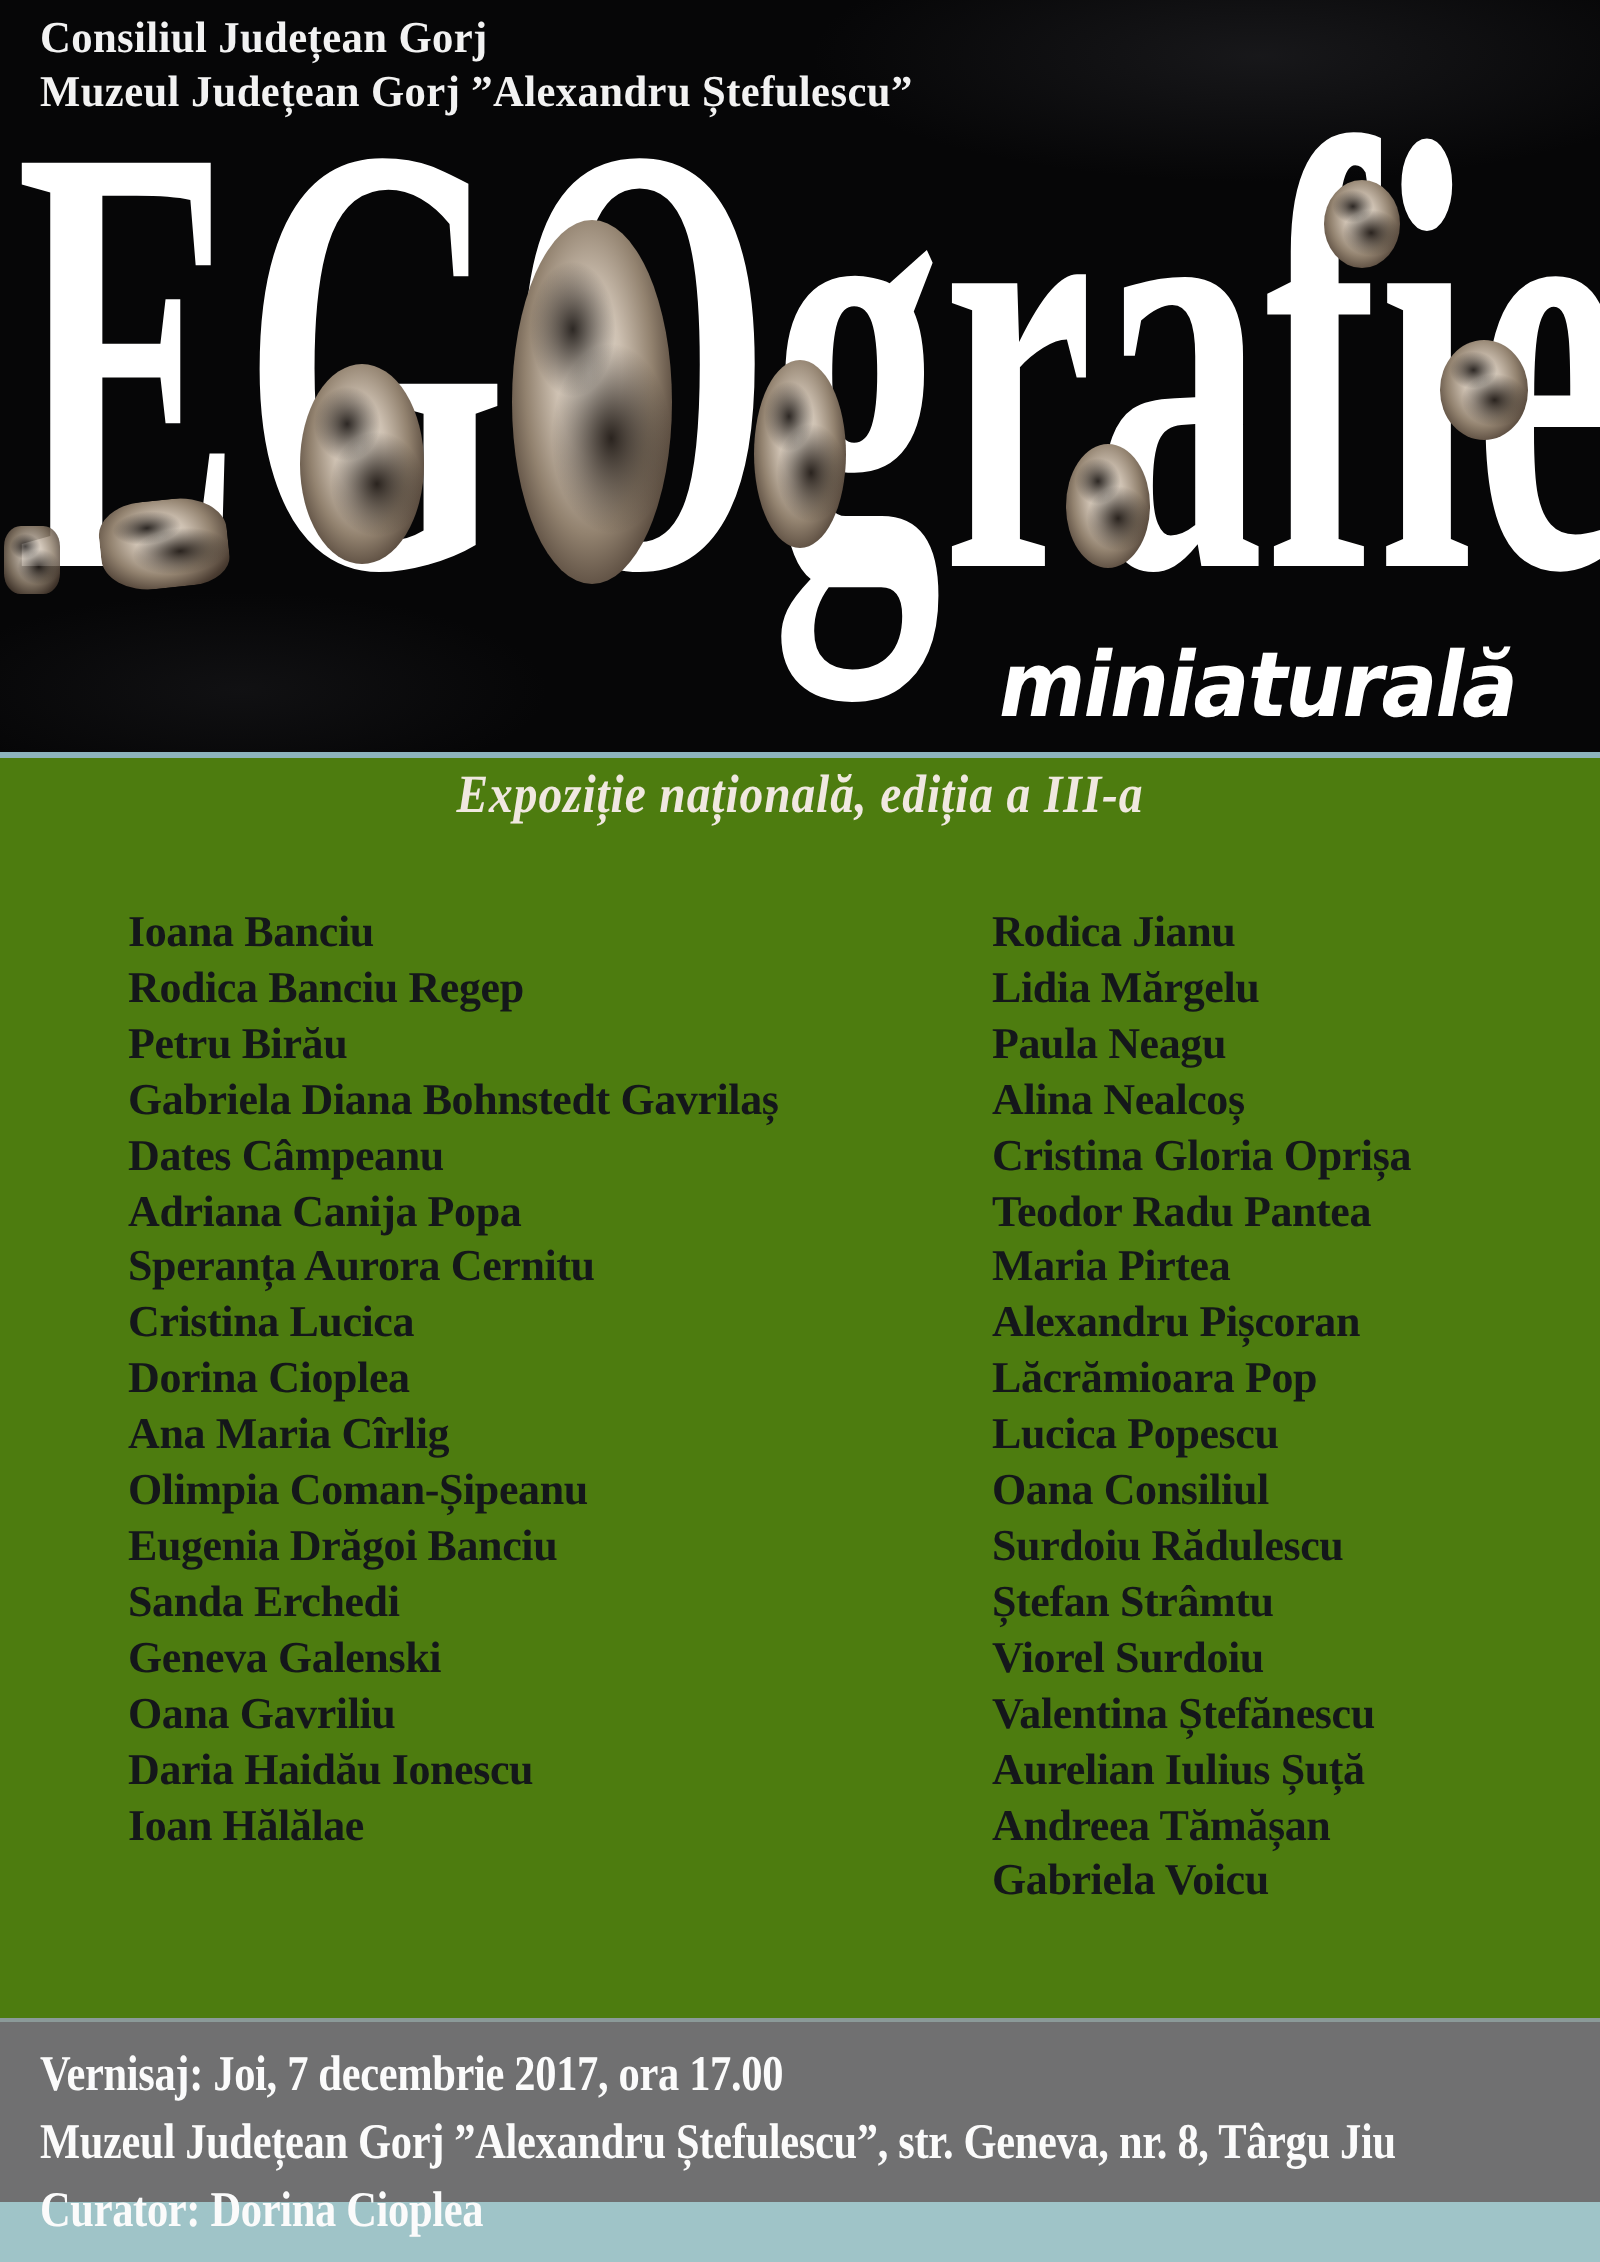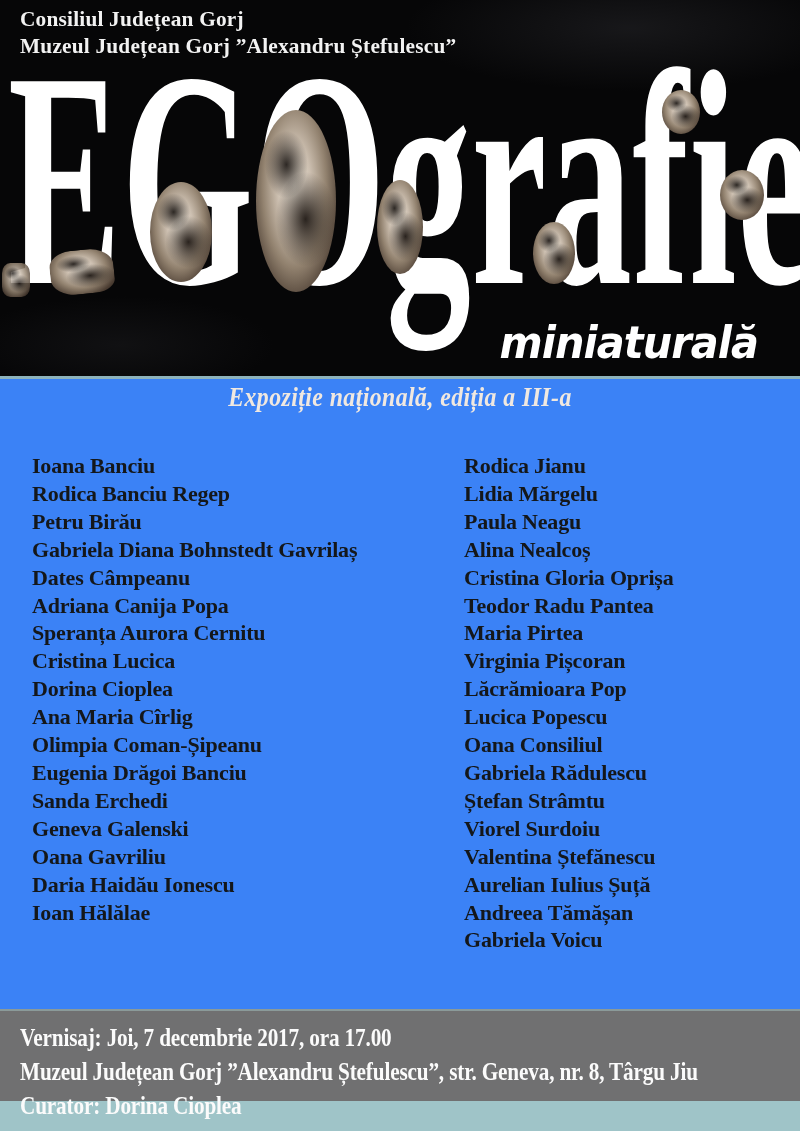--- a/index.html
+++ b/index.html
@@ -35,34 +35,34 @@
   }
   
   .skull{
     position:absolute;border-radius:50%;
     background:
       radial-gradient(ellipse 60% 42% at 62% 60%, rgba(28,22,18,.92), rgba(28,22,18,0) 62%),
       radial-gradient(ellipse 46% 32% at 38% 30%, rgba(16,12,10,.85), rgba(16,12,10,0) 58%),
       radial-gradient(ellipse at 48% 42%, #ece4d8 0%, #cdc0b1 28%, #92826f 54%, #4c3e33 79%, #201914 100%);
   }
   
-  .teal-area{position:absolute;left:0;top:376px;width:800px;height:633px;background:#3b82f6;}
+  .teal-area{position:absolute;left:0;top:376px;width:800px;height:633px;background:#4d7c0f;}
   .teal-topline{position:absolute;left:0;top:0;width:100%;height:3px;background:#8db3bc;}
   .edition-line{
     position:absolute;left:0;top:6px;width:100%;text-align:center;
     color:#f0e8e0;font-weight:bold;font-style:italic;font-size:27px;
     letter-spacing:.5px;transform:scaleX(.88);white-space:nowrap;
   }
   .columns{position:absolute;left:0;top:76px;width:800px;}
   .col{position:absolute;top:0;}
   .col-left{left:32px;}
   .col-right{left:464px;}
   .name{
     color:#14171a;font-weight:bold;font-size:22px;line-height:27.9px;
-    letter-spacing:-.2px;white-space:nowrap;
+    letter-spacing:-.2px;white-space:nowrap;margin-left:32px;
   }
   
   .footer-banner{
     position:absolute;left:0;top:1009px;width:800px;height:92px;background:#707071;
   }
   .footer-banner .edge{position:absolute;left:0;top:0;width:100%;height:2px;background:#8b9a99;}
   .footer-lines{
     position:absolute;left:20px;top:12px;color:#fbfbfb;
     font-weight:bold;font-size:25px;line-height:34px;letter-spacing:-.2px;
     transform:scaleX(.85);transform-origin:left top;white-space:nowrap;
@@ -117,25 +117,25 @@
           <div class="name">Ioan Hălălae</div>
         </div>
       <div class="col col-right">
           <div class="name">Rodica Jianu</div>
           <div class="name">Lidia Mărgelu</div>
           <div class="name">Paula Neagu</div>
           <div class="name">Alina Nealcoș</div>
           <div class="name">Cristina Gloria Oprișa</div>
           <div class="name">Teodor Radu Pantea</div>
           <div class="name">Maria Pirtea</div>
-          <div class="name">Virginia Pișcoran</div>
+          <div class="name">Alexandru Pișcoran</div>
           <div class="name">Lăcrămioara Pop</div>
           <div class="name">Lucica Popescu</div>
           <div class="name">Oana Consiliul</div>
-          <div class="name">Gabriela Rădulescu</div>
+          <div class="name">Surdoiu Rădulescu</div>
           <div class="name">Ștefan Strâmtu</div>
           <div class="name">Viorel Surdoiu</div>
           <div class="name">Valentina Ștefănescu</div>
           <div class="name">Aurelian Iulius Șuță</div>
           <div class="name">Andreea Tămășan</div>
           <div class="name">Gabriela Voicu</div>
         </div>
     </div>
   </div>
 

